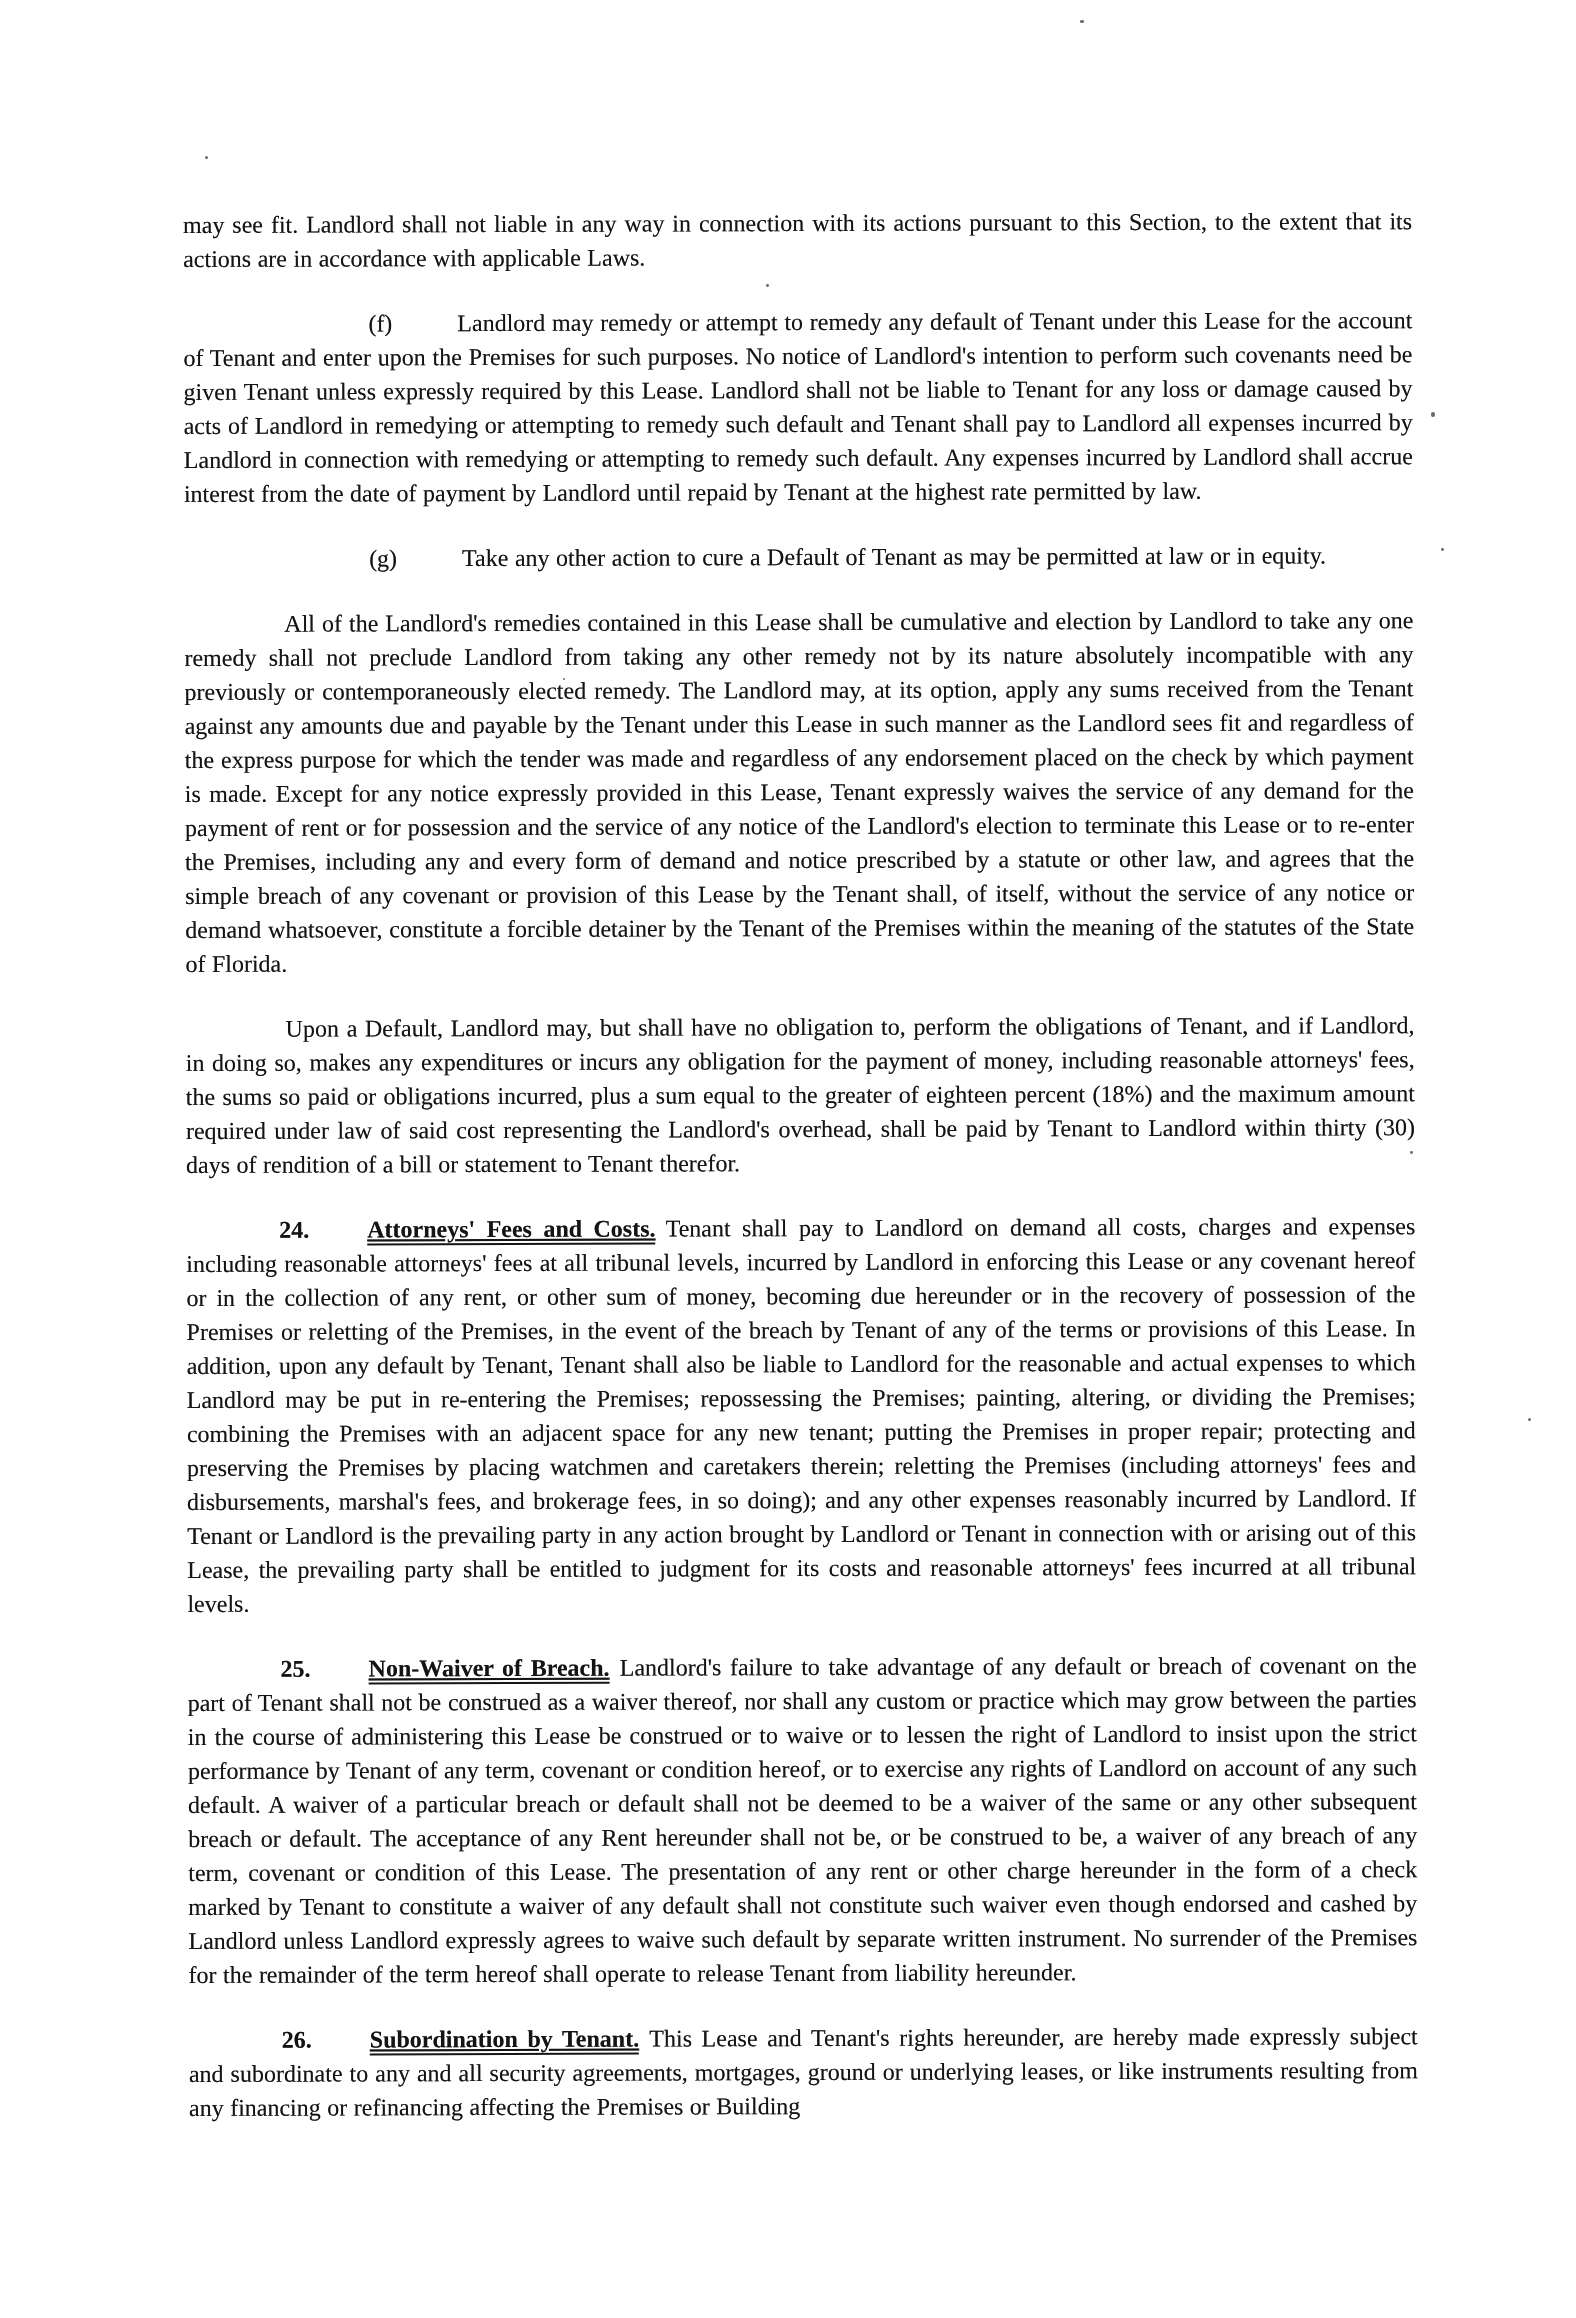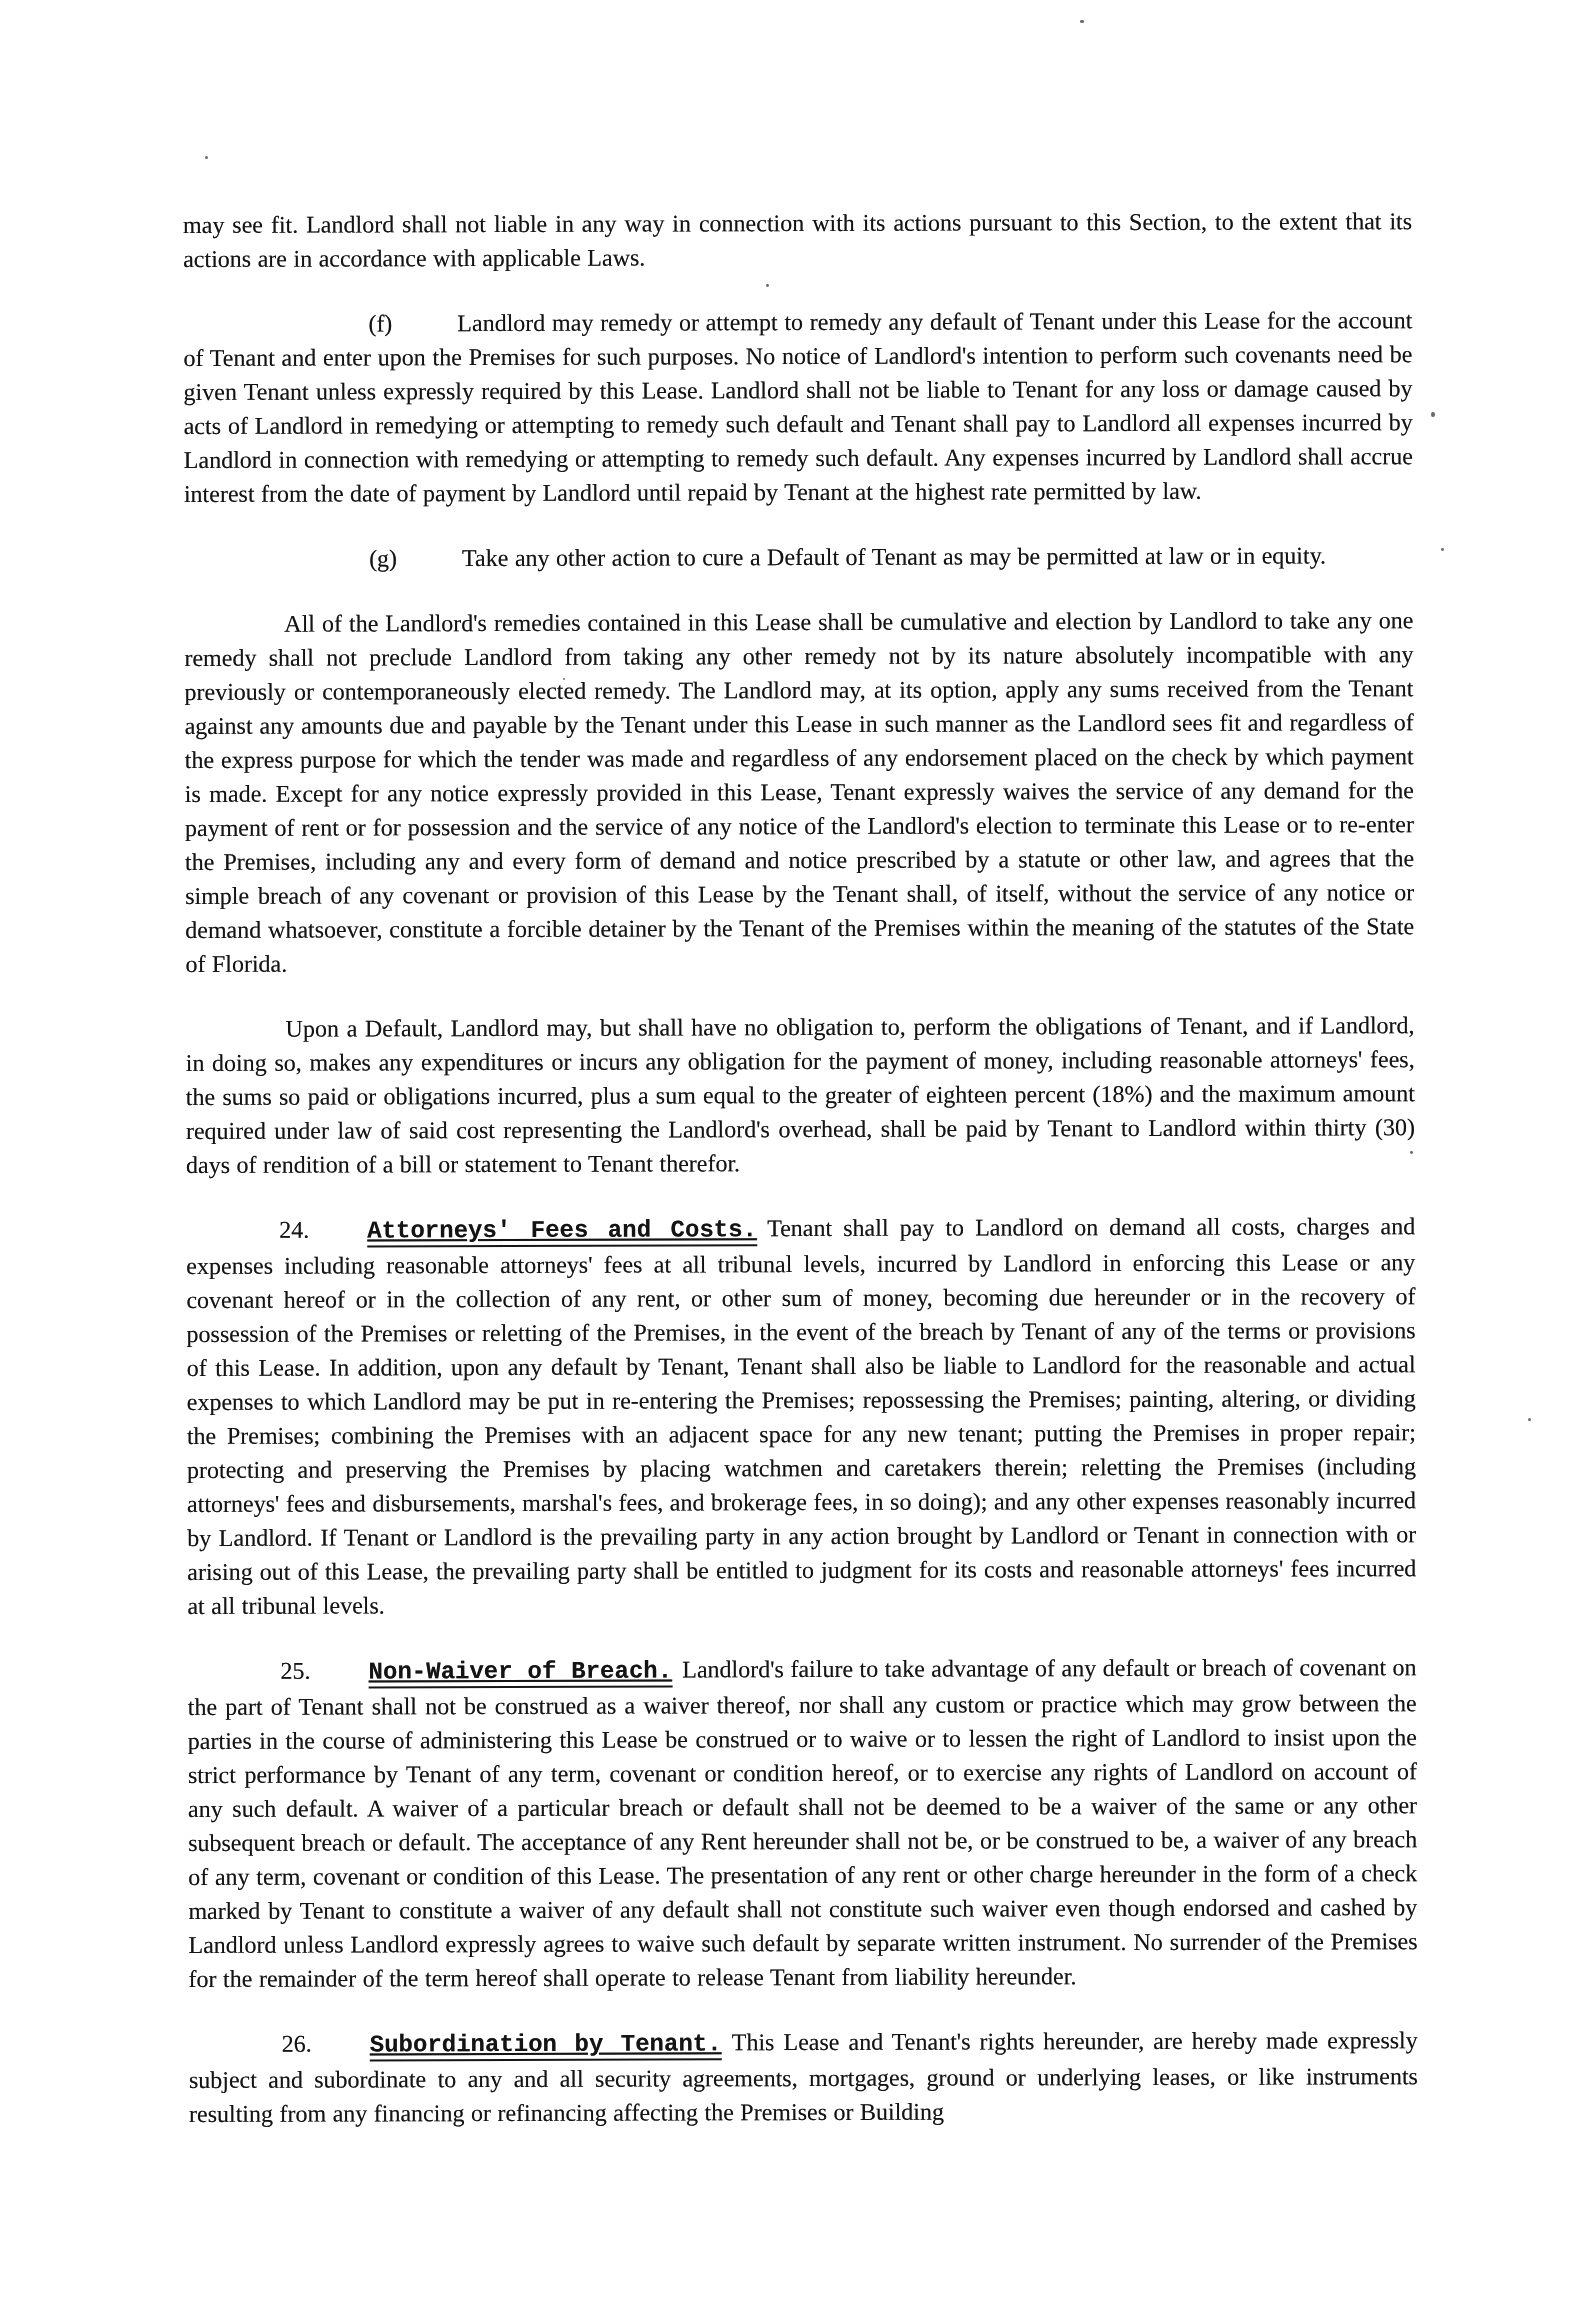--- a/index.html
+++ b/index.html
@@ -24,27 +24,26 @@
     text-align: justify;
     text-shadow: 0 0 0.5px rgba(20,20,20,0.55);
     word-spacing: 0.5px;
   }
   .para { margin: 0; }
   .para + .para { margin-top: 31px; }
   .para.sub { text-indent: 185px; }
   .para.plain-indent { text-indent: 100px; }
   .para.section { text-indent: 93px; }
   .sub-label { margin-right: 65px; }
-  .sec-num { font-weight: normal; margin-right: 58px; }
+  .sec-num { font-weight: bold; margin-right: 58px; }
   .sec-heading {
     font-weight: bold;
     text-decoration: underline;
     border-bottom: 2.3px solid #161616;
     padding-bottom: 0.5px;
-    font-family: Liberation Mono, monospace;
   }
   .sec-body { margin-left: 10.2px; }
   .speck {
     position: absolute;
     background: #3a3a3a;
     border-radius: 50%;
     opacity: 0.75;
   }
 </style>
 </head>

